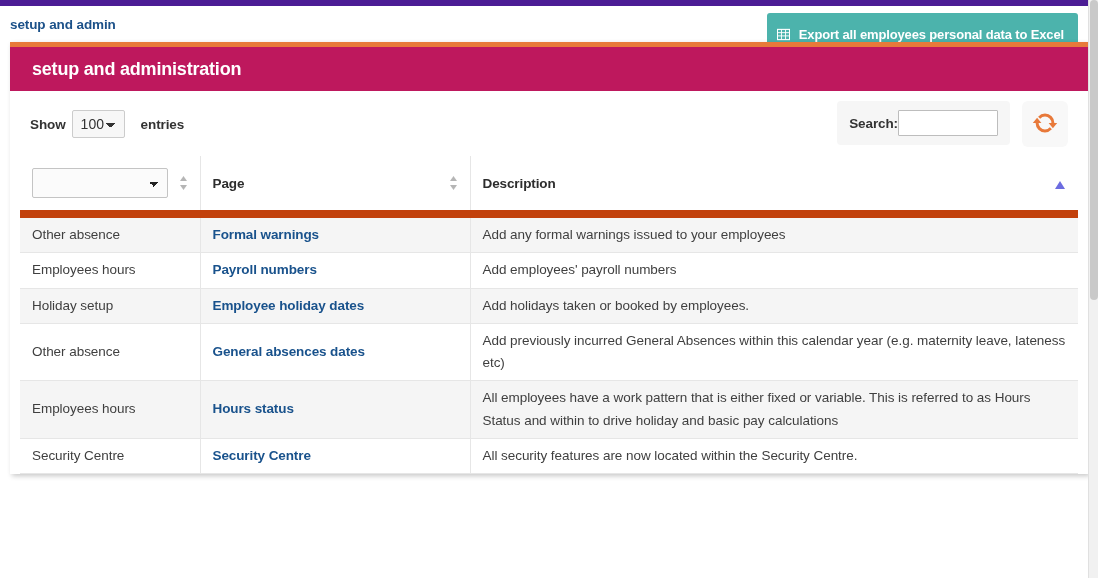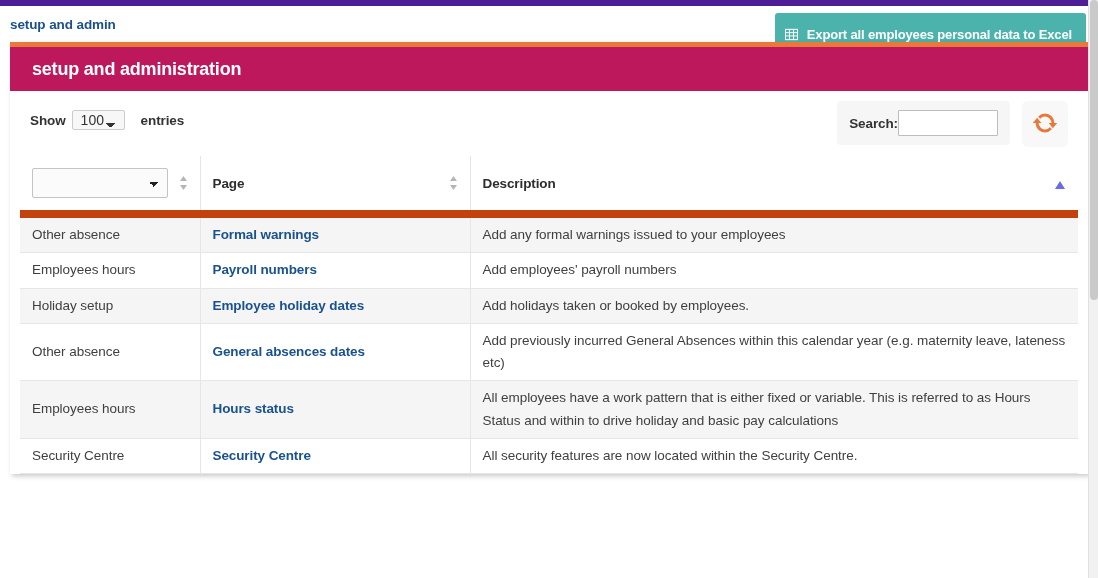--- a/index.html
+++ b/index.html
@@ -34,21 +34,21 @@
     font-size: 13.5px;
     font-weight: bold;
     color: #1c5189;
     letter-spacing: -0.1px;
     cursor: pointer;
     text-decoration: none;
   }
 
   .export-btn {
     position: absolute;
-    right: 2px; top: 7px;
+    right: 10px; top: 7px;
     height: 42px;
     background: #4cb3ac;
     border: none;
     border-radius: 3px;
     color: #ffffff;
     font-family: "Liberation Sans", sans-serif;
     font-size: 13px;
     font-weight: bold;
     letter-spacing: -0.15px;
     padding: 0 14px 0 10px;
@@ -113,21 +113,21 @@
     align-items: center;
     gap: 0px;
     letter-spacing: -0.1px;
   }
   .length-box .lbl-pre { margin-right: 6px; }
   .length-box .lbl-post { margin-left: 16px; }
   select.length-select {
     font-family: "Liberation Sans", sans-serif;
     font-size: 14px;
     color: #333;
-    height: 20px;
+    height: 28px;
     width: 53px;
     padding: 0 4px 0 8px;
     border: 1px solid #cccccc;
     background: #f7f7f7;
     border-radius: 2px;
     appearance: none;
     -webkit-appearance: none;
     cursor: pointer;
     background-image: linear-gradient(45deg, transparent 50%, #333 50%), linear-gradient(135deg, #333 50%, transparent 50%);
     background-position: calc(100% - 13px) 12px, calc(100% - 8px) 12px;

